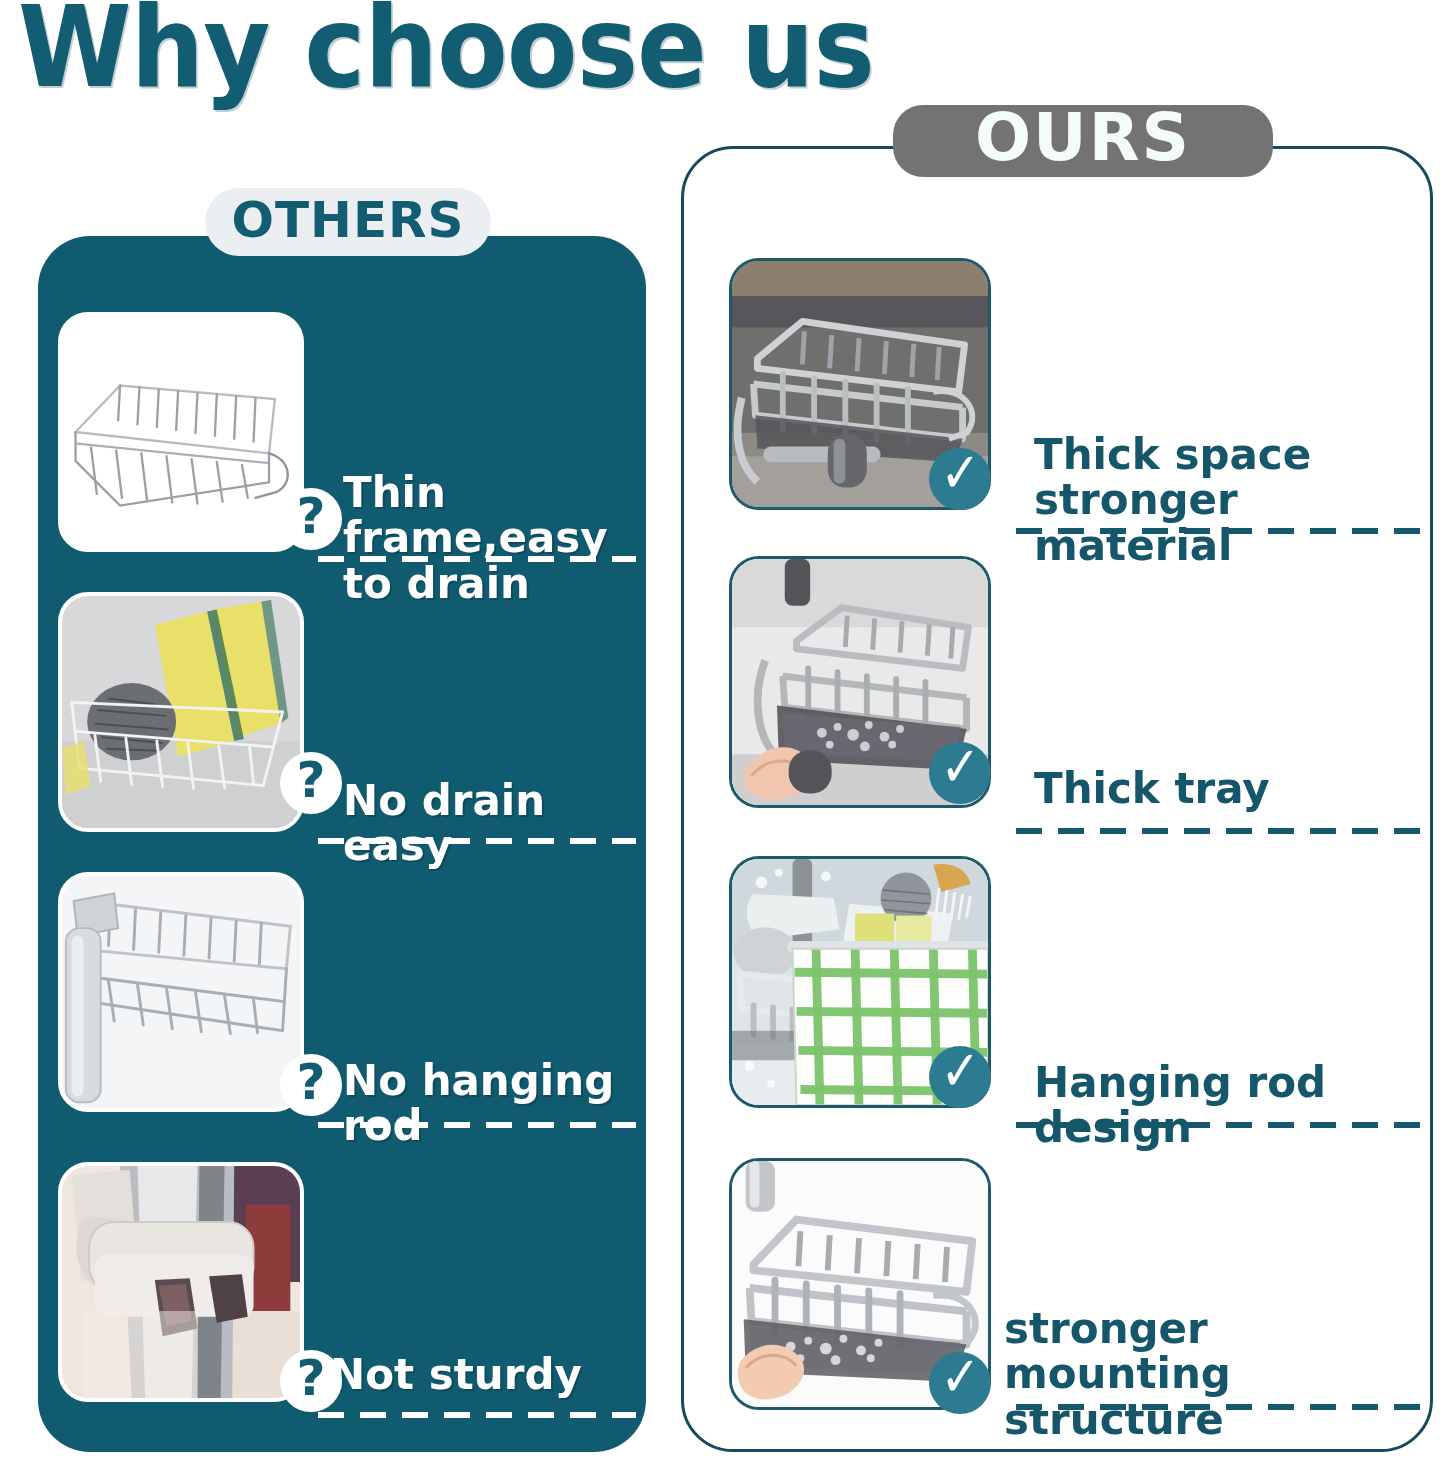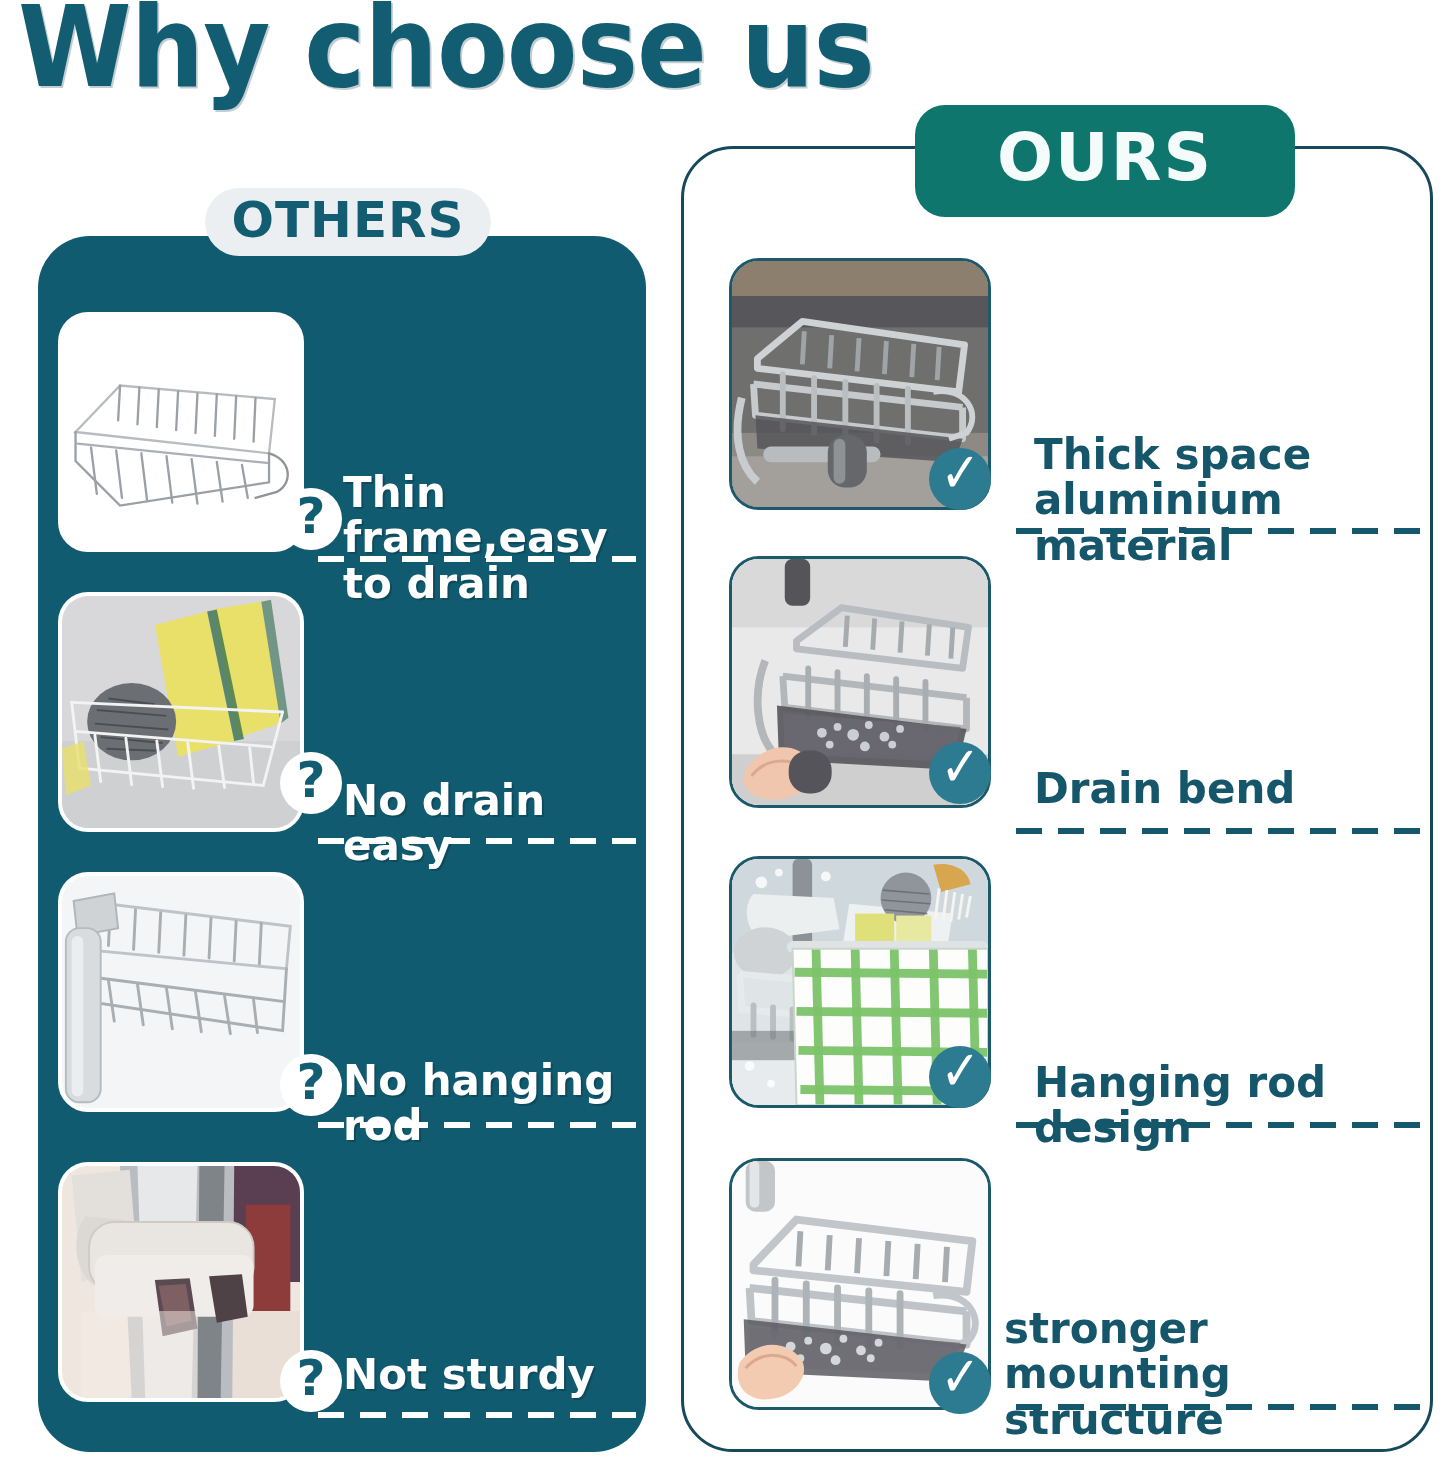--- a/index.html
+++ b/index.html
@@ -70,25 +70,25 @@
   #others-badge .badge-text {
     font-weight: bold;
     font-size: 50px;
     color: #125d72;
     letter-spacing: 1px;
     line-height: 1;
     transform: translateY(-2px);
   }
   #ours-badge {
     position: absolute;
-    left: 915px;
+    left: 893px;
     top: 105px;
     width: 380px;
-    height: 112px;
-    background: #0f766e;
+    height: 72px;
+    background: #737373;
     border-radius: 30px;
     display: flex;
     align-items: center;
     justify-content: center;
     z-index: 6;
   }
   #ours-badge .badge-text {
     font-weight: bold;
     font-size: 66px;
     color: #f4fbfb;
@@ -326,21 +326,21 @@
       <path d="M96 118 L132 116 L140 168 L104 176 Z" fill="#5a4b52"></path>
       <path d="M152 114 L186 112 L192 156 L160 162 Z" fill="#4e4246"></path>
       <path d="M100 124 L128 122 L134 160 L108 166 Z" fill="#8e6a6a" opacity="0.7"></path>
       <rect x="20" y="150" width="120" height="90" fill="#f3ece6" opacity="0.5"></rect>
     </svg>
   </div>
   <div class="marker q" style="position:absolute; left:222px; top:188px;">
     <span class="glyph">?</span>
   </div>
 </div>
-<div class="caption others-cap" style="left:343px; top:1352px; width:300px;">
+<div class="caption others-cap" style="left:330px; top:1352px; width:300px;">
   <div class="cap-text">Not sturdy</div>
 </div>
 <div class="dash white" style="left:318px; top:1412px; width:318px;"></div>
 
 <div id="ours-panel"></div>
 
 <div id="ours-badge">
   <span class="badge-text">OURS</span>
 </div>
 
@@ -383,21 +383,21 @@
       </g>
       <path d="M10 140 C0 180 8 210 26 226" fill="none" stroke="#c9cccf" stroke-width="8"></path>
     </svg>
   </div>
   <div class="marker c" style="position:absolute; left:200px; top:190px;">
     <span class="glyph">✓</span>
   </div>
 </div>
 <div class="caption ours-cap" style="left:1034px; top:432px; width:400px;">
   <div class="cap-text">Thick space
-aluminium material</div>
+stronger material</div>
 </div>
 <div class="dash teal" style="left:1016px; top:528px; width:416px;"></div>
 
 <div class="row" style="left:729px; top:556px;">
   <div class="thumb right-thumb">
     <svg viewBox="0 0 262 252" preserveAspectRatio="xMidYMid slice" aria-hidden="true">
       <rect width="262" height="252" fill="#e9e9ea"></rect>
       <rect y="0" width="262" height="70" fill="#d9d9da"></rect>
       <rect y="200" width="262" height="52" fill="#cfcfd0"></rect>
       <rect x="54" y="0" width="26" height="48" rx="8" fill="#555559"></rect>
@@ -439,21 +439,21 @@
       <path d="M14 216 C34 186 66 188 80 206 C92 222 74 244 48 246 C24 248 6 236 14 216 Z" fill="#f0c7ae"></path>
       <path d="M20 222 C36 202 62 204 74 216" fill="none" stroke="#dba98d" stroke-width="3"></path>
       <rect x="58" y="196" width="44" height="44" rx="20" fill="#55545a"></rect>
     </svg>
   </div>
   <div class="marker c" style="position:absolute; left:200px; top:186px;">
     <span class="glyph">✓</span>
   </div>
 </div>
 <div class="caption ours-cap" style="left:1034px; top:766px; width:400px;">
-  <div class="cap-text">Drain bend</div>
+  <div class="cap-text">Thick tray</div>
 </div>
 <div class="dash teal" style="left:1016px; top:828px; width:416px;"></div>
 
 <div class="row" style="left:729px; top:856px;">
   <div class="thumb right-thumb">
     <svg viewBox="0 0 262 252" preserveAspectRatio="xMidYMid slice" aria-hidden="true">
       <rect width="262" height="252" fill="#dfe4e6"></rect>
       <rect y="0" width="262" height="96" fill="#cfd9dd"></rect>
       <rect y="188" width="262" height="64" fill="#e7ebed"></rect>
       <rect x="62" y="0" width="20" height="96" rx="6" fill="#8c9296"></rect>

